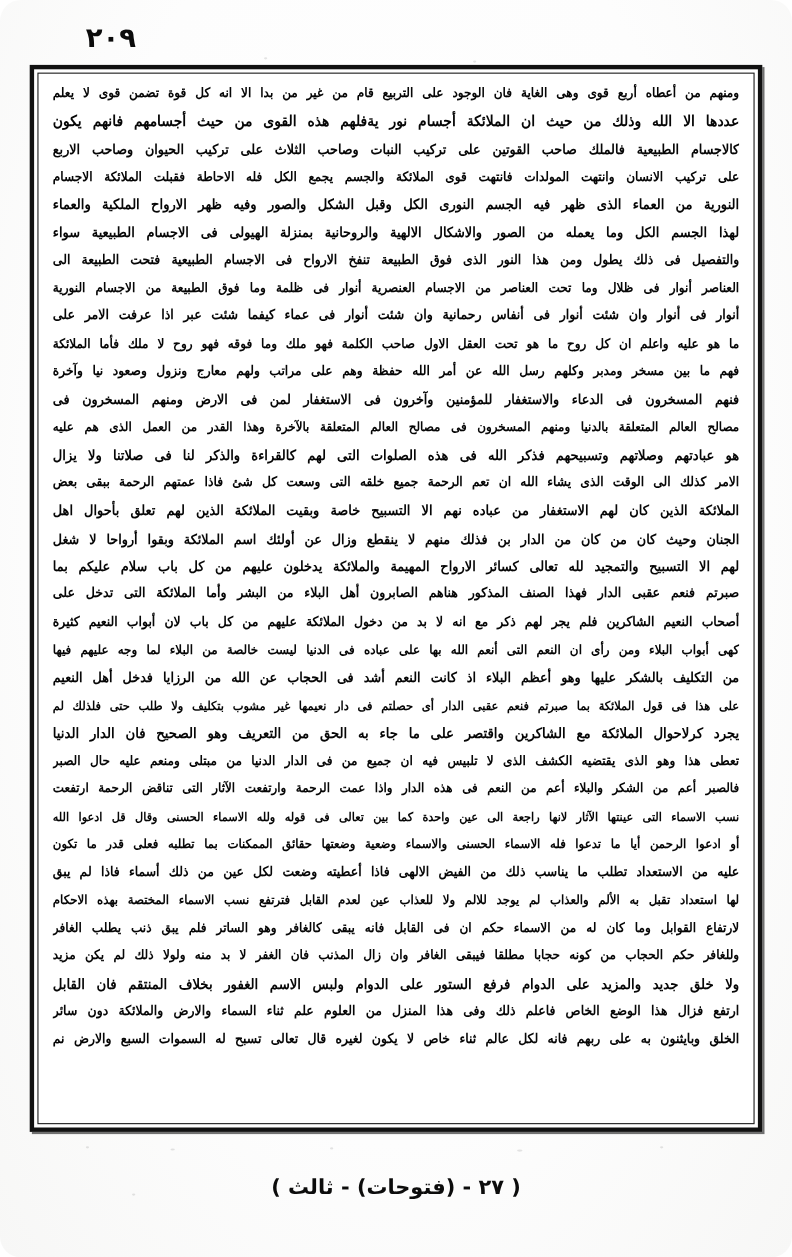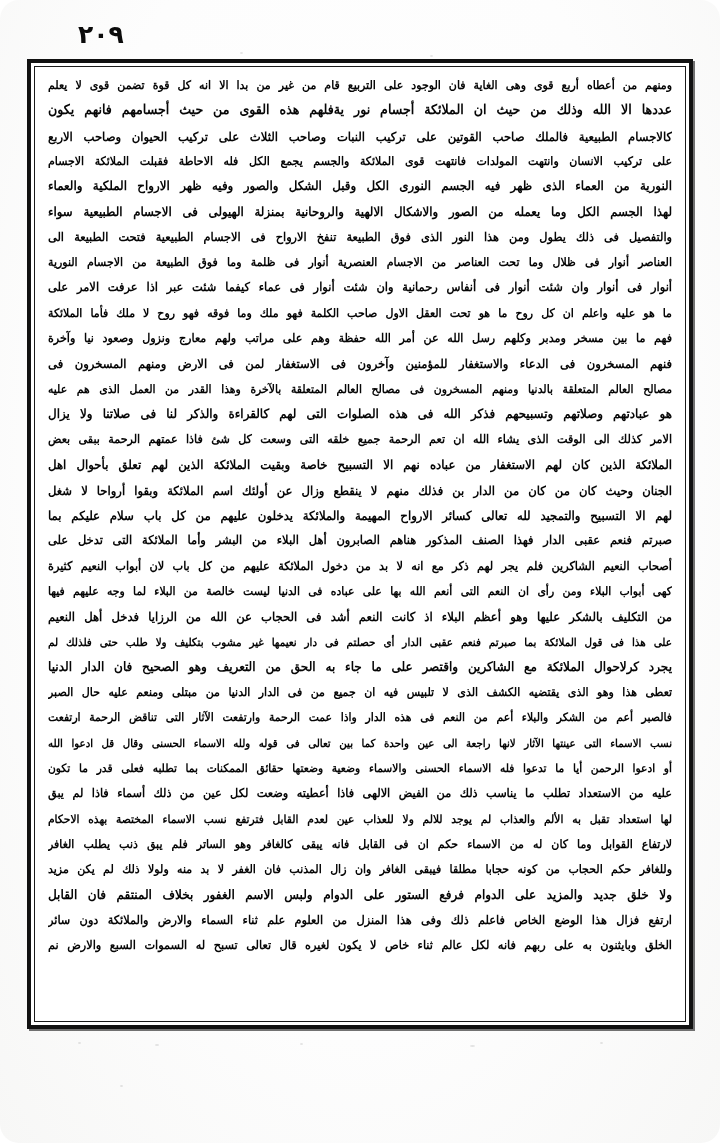--- a/index.html
+++ b/index.html
@@ -140,20 +140,21 @@
           <div class="line" style="white-space: normal; display: block; width: 100%; font-size: 10.7px; overflow: hidden;">لها استعداد تقبل به الألم والعذاب لم يوجد للالم ولا للعذاب عين لعدم القابل فترتفع نسب الاسماء المختصة بهذه الاحكام</div>
           <div class="line" style="white-space: normal; display: block; width: 100%; font-size: 11px; overflow: hidden;">لارتفاع القوابل وما كان له من الاسماء حكم ان فى القابل فانه يبقى كالغافر وهو الساتر فلم يبق ذنب يطلب الغافر</div>
           <div class="line" style="white-space: normal; display: block; width: 100%; font-size: 11px; overflow: hidden;">وللغافر حكم الحجاب من كونه حجابا مطلقا فيبقى الغافر وان زال المذنب فان الغفر لا بد منه ولولا ذلك لم يكن مزيد</div>
           <div class="line" style="white-space: normal; display: block; width: 100%; font-size: 12.05px; overflow: hidden;">ولا خلق جديد والمزيد على الدوام فرفع الستور على الدوام ولبس الاسم الغفور بخلاف المنتقم فان القابل</div>
           <div class="line" style="white-space: normal; display: block; width: 100%; font-size: 11.3px; overflow: hidden;">ارتفع فزال هذا الوضع الخاص فاعلم ذلك وفى هذا المنزل من العلوم علم ثناء السماء والارض والملائكة دون سائر</div>
           <div class="line last" style="white-space: normal; display: block; width: 100%; font-size: 11.3px; overflow: hidden;">الخلق وبايثنون به على ربهم فانه لكل عالم ثناء خاص لا يكون لغيره قال تعالى تسبح له السموات السبع والارض نم</div>
         </div>
     </div>
   </div>
 
+  <div id="footer-signature">( ٢٧ - (فتوحات) - ثالث )</div>
 
   <div class="speckle" style="left:78px;top:1042px;width:3px;height:2px;"></div>
   <div class="speckle" style="left:155px;top:1044px;width:4px;height:2px;"></div>
   <div class="speckle" style="left:300px;top:1043px;width:3px;height:2px;"></div>
   <div class="speckle" style="left:470px;top:1045px;width:5px;height:2px;"></div>
   <div class="speckle" style="left:600px;top:1042px;width:3px;height:2px;"></div>
   <div class="speckle" style="left:240px;top:52px;width:3px;height:2px;"></div>
   <div class="speckle" style="left:430px;top:55px;width:3px;height:2px;"></div>
   <div class="speckle" style="left:120px;top:1085px;width:3px;height:2px;"></div>
 </div>

